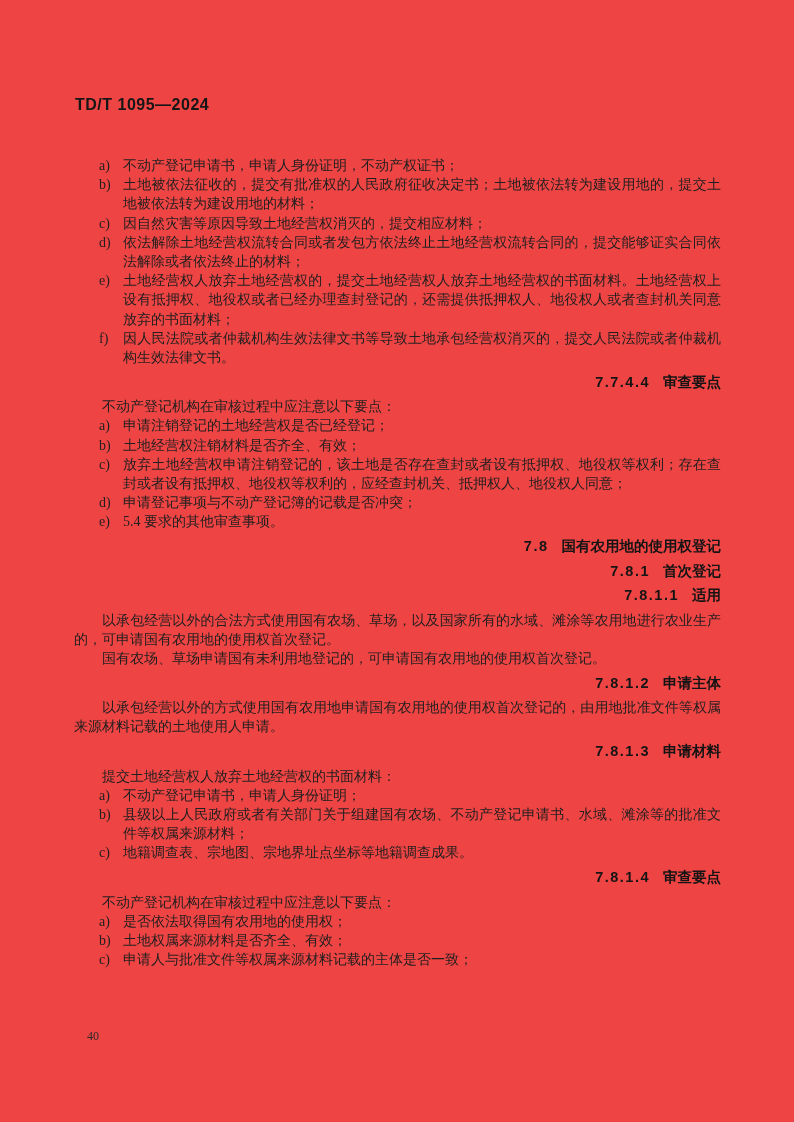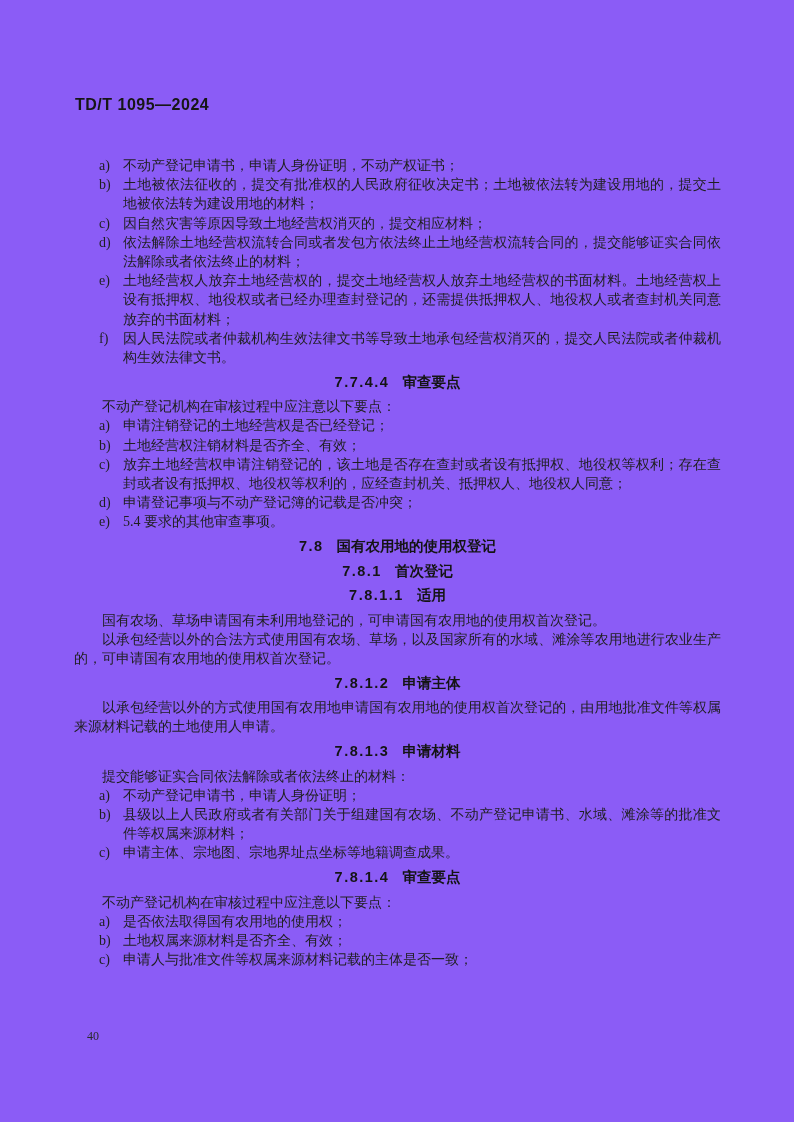--- a/index.html
+++ b/index.html
@@ -6,21 +6,21 @@
   html, body { background: #ffffff; }
   body {
     width: 794px; height: 1122px;
     font-family: "Liberation Serif", "DejaVu Serif", serif;
     color: #1f1f1f;
     position: relative;
     overflow: hidden;
   }
   .page {
     position: absolute; inset: 0;
-    background: #8b5cf6;
+    background: #ef4444;
   }
   .doc-header {
     position: absolute;
     left: 75px; top: 96px;
     font-family: "Liberation Sans", "DejaVu Sans", sans-serif;
     font-weight: 700;
     font-size: 16px;
     letter-spacing: 0.5px;
     color: #161616;
     white-space: nowrap;
@@ -47,21 +47,21 @@
     flex: 1;
     text-align: justify;
   }
   .heading {
     font-family: "Liberation Sans", "DejaVu Sans", sans-serif;
     font-weight: 700;
     font-size: 14.5px;
     line-height: 19px;
     color: #141414;
     margin: 5.5px 0;
-    text-align: center;
+    text-align: right;
   }
   .heading .h-no {
     letter-spacing: 1.5px;
     margin-right: 13px;
   }
   .page-number {
     position: absolute;
     left: 87px; top: 1029px;
     font-size: 12px;
     color: #2a2a2a;
@@ -131,43 +131,43 @@
       <span class="h-no">7.8</span><span class="h-title">国有农用地的使用权登记</span>
     </div>
 
     <div class="heading">
       <span class="h-no">7.8.1</span><span class="h-title">首次登记</span>
     </div>
 
     <div class="heading">
       <span class="h-no">7.8.1.1</span><span class="h-title">适用</span>
     </div>
+    <p class="para">以承包经营以外的合法方式使用国有农场、草场，以及国家所有的水域、滩涂等农用地进行农业生产的，可申请国有农用地的使用权首次登记。</p>
     <p class="para">国有农场、草场申请国有未利用地登记的，可申请国有农用地的使用权首次登记。</p>
-    <p class="para">以承包经营以外的合法方式使用国有农场、草场，以及国家所有的水域、滩涂等农用地进行农业生产的，可申请国有农用地的使用权首次登记。</p>
 
     <div class="heading">
       <span class="h-no">7.8.1.2</span><span class="h-title">申请主体</span>
     </div>
     <p class="para">以承包经营以外的方式使用国有农用地申请国有农用地的使用权首次登记的，由用地批准文件等权属来源材料记载的土地使用人申请。</p>
 
     <div class="heading">
       <span class="h-no">7.8.1.3</span><span class="h-title">申请材料</span>
     </div>
-    <p class="para">提交能够证实合同依法解除或者依法终止的材料：</p>
+    <p class="para">提交土地经营权人放弃土地经营权的书面材料：</p>
     <div class="list-item">
       <span class="marker">a)</span>
       <span class="text">不动产登记申请书，申请人身份证明；</span>
     </div>
     <div class="list-item">
       <span class="marker">b)</span>
       <span class="text">县级以上人民政府或者有关部门关于组建国有农场、不动产登记申请书、水域、滩涂等的批准文件等权属来源材料；</span>
     </div>
     <div class="list-item">
       <span class="marker">c)</span>
-      <span class="text">申请主体、宗地图、宗地界址点坐标等地籍调查成果。</span>
+      <span class="text">地籍调查表、宗地图、宗地界址点坐标等地籍调查成果。</span>
     </div>
 
     <div class="heading">
       <span class="h-no">7.8.1.4</span><span class="h-title">审查要点</span>
     </div>
     <p class="para">不动产登记机构在审核过程中应注意以下要点：</p>
     <div class="list-item">
       <span class="marker">a)</span>
       <span class="text">是否依法取得国有农用地的使用权；</span>
     </div>

